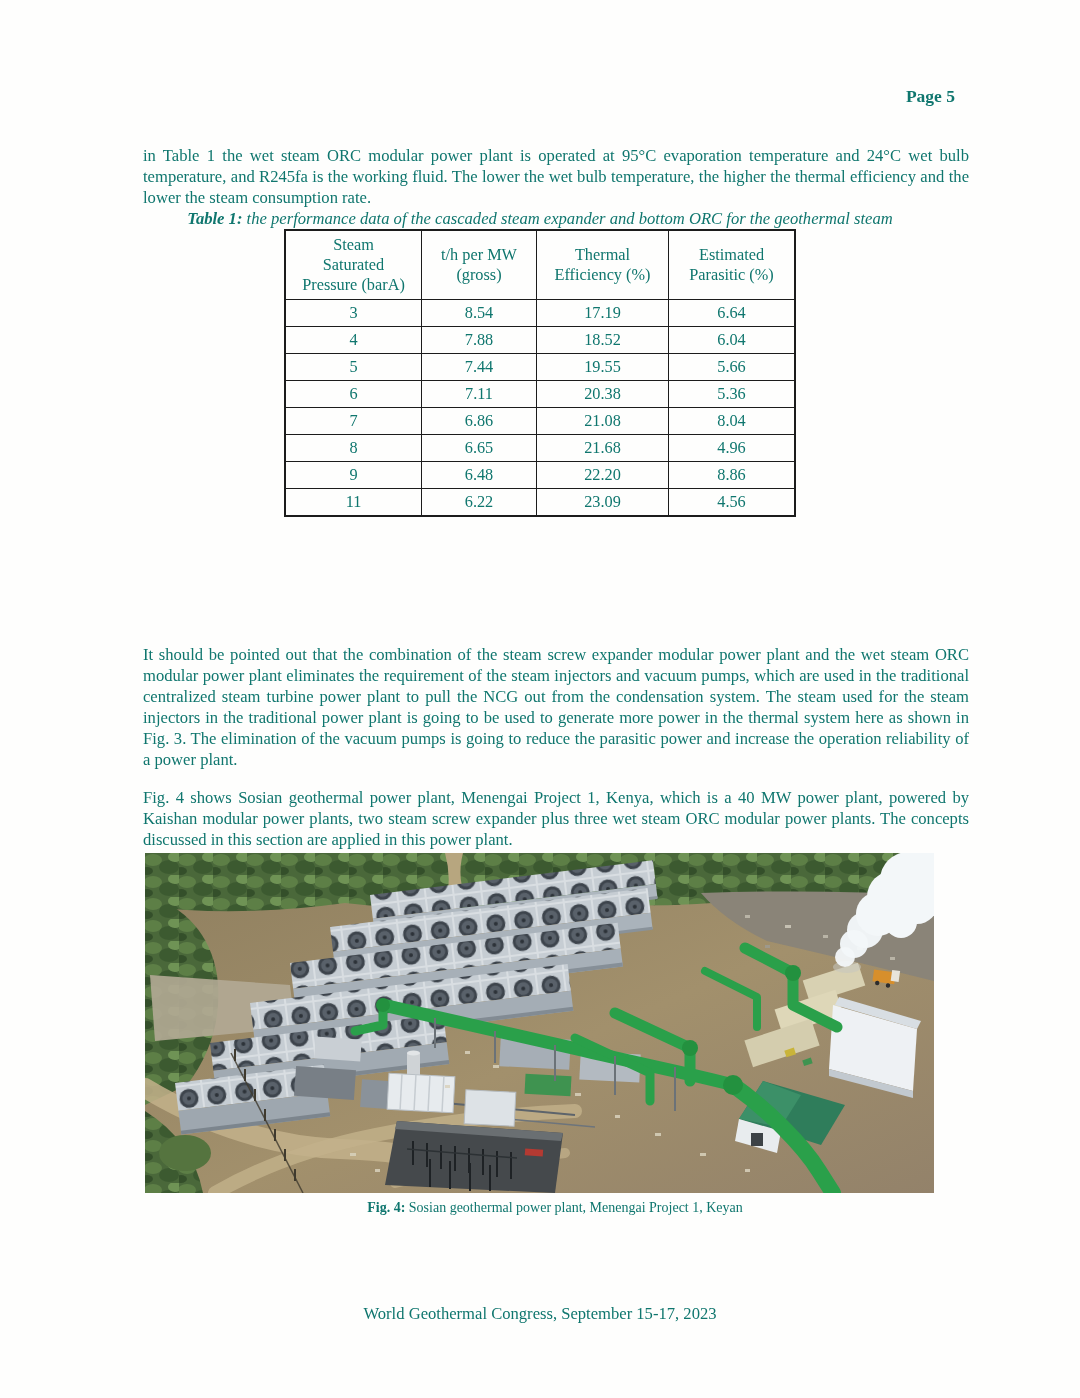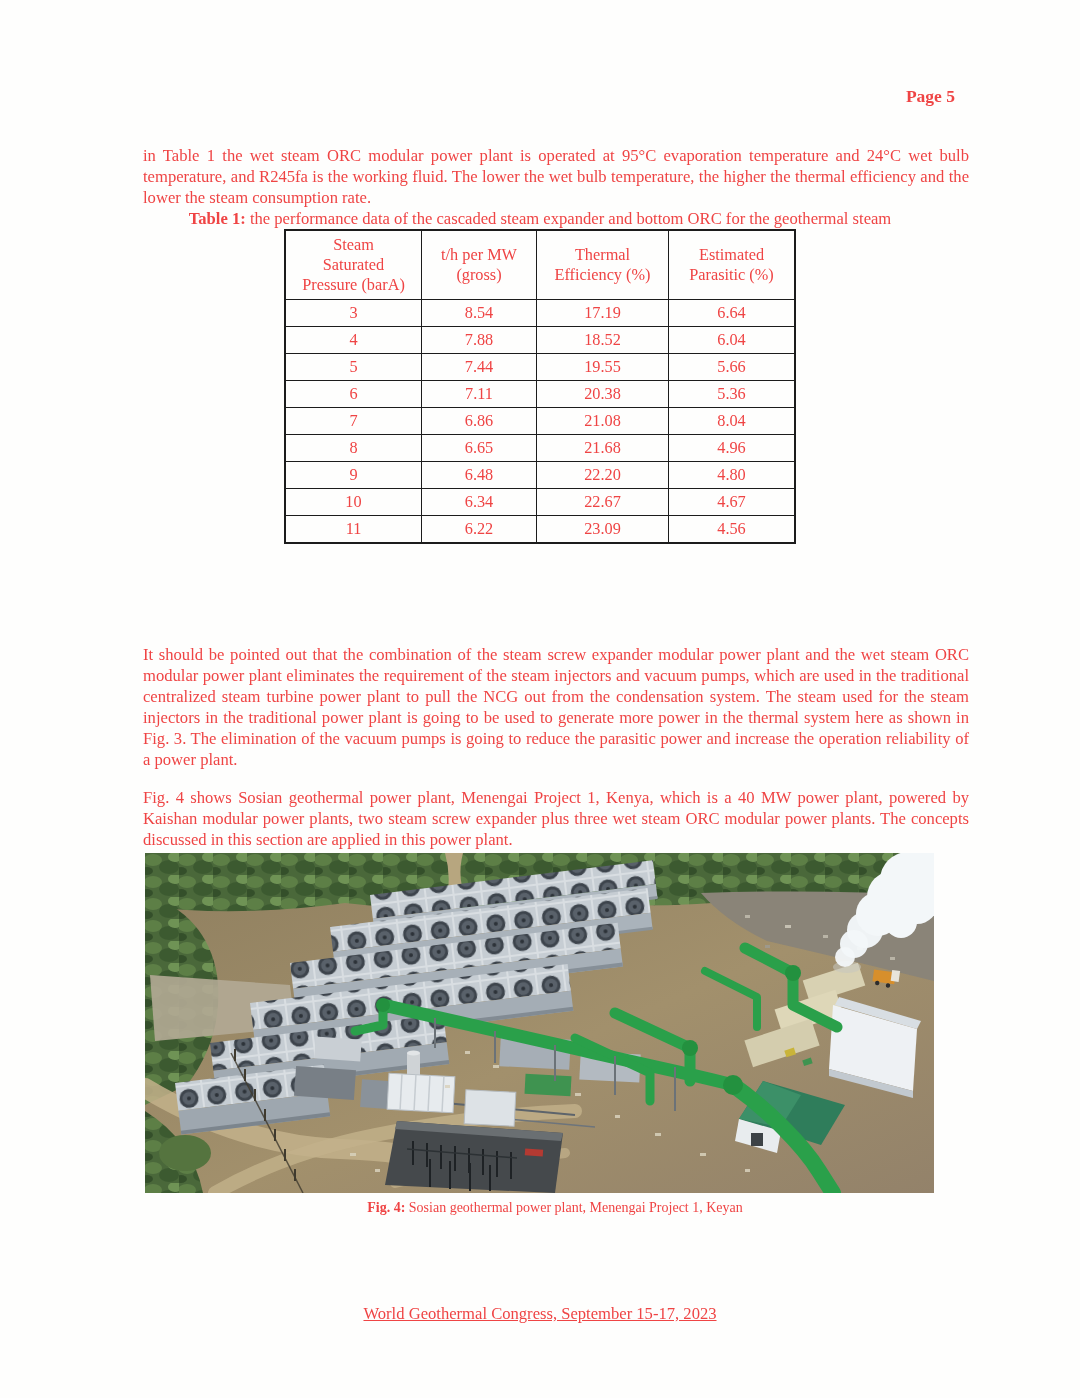--- a/index.html
+++ b/index.html
@@ -1,37 +1,37 @@
 <!DOCTYPE html>
 <html><head>
 <meta charset="utf-8">
 <style>
   html,body{margin:0;padding:0;background:#ffffff;}
   .page{
     position:relative;
     width:1080px;height:1398px;
     background:#fefefd;
     font-family:"Liberation Serif","DejaVu Serif",serif;
-    color:#ef4444;
+    color:#0f766e;
     overflow:hidden;
   }
   .page-number{
     position:absolute;top:86px;right:125px;
     font-weight:700;font-size:17.5px;
   }
   .body-text{
     position:absolute;left:127px;width:826px;margin:16px;
     font-size:16.6px;line-height:21px;text-align:justify;
   }
   .para1{top:129px;}
   .para2{top:628px;}
   .para3{top:771px;}
   .table-caption{
     position:absolute;top:209px;left:0;width:1080px;
-    text-align:center;font-size:16.6px;
+    text-align:center;font-size:16.6px;font-style:italic;
   }
   .table-caption b,.fig-caption b{font-weight:700;}
   table.data{
     position:absolute;top:229px;left:50%;transform:translateX(-50%);
     border-collapse:collapse;table-layout:fixed;width:489px;
     font-size:16.3px;
     border:2.5px solid #1c1c1c;
   }
   table.data th,table.data td{
     border:1.8px solid #1c1c1c;
@@ -48,21 +48,21 @@
     position:absolute;top:853px;left:145px;width:789px;height:340px;
     background:#9a8967;
   }
   .figure svg{display:block;}
   .fig-caption{
     position:absolute;top:1200px;left:15px;width:1080px;
     text-align:center;font-size:14px;
   }
   .footer{
     position:absolute;top:1304px;left:0;width:1080px;
-    text-align:center;font-size:16.6px;text-decoration:underline;
+    text-align:center;font-size:16.6px;
   }
 </style>
 </head>
 <body>
 
 <div class="page">
 
   <div class="page-number">Page 5</div>
 
   <p class="body-text para1">in Table 1 the wet steam ORC modular power plant is operated at 95°C evaporation temperature and 24°C wet bulb temperature, and R245fa is the working fluid. The lower the wet bulb temperature, the higher the thermal efficiency and the lower the steam consumption rate.</p>
@@ -119,27 +119,21 @@
         <tr>
           <td>8</td>
           <td>6.65</td>
           <td>21.68</td>
           <td>4.96</td>
         </tr>
         <tr>
           <td>9</td>
           <td>6.48</td>
           <td>22.20</td>
-          <td>4.80</td>
-        </tr>
-        <tr>
-          <td>10</td>
-          <td>6.34</td>
-          <td>22.67</td>
-          <td>4.67</td>
+          <td>8.86</td>
         </tr>
         <tr>
           <td>11</td>
           <td>6.22</td>
           <td>23.09</td>
           <td>4.56</td>
         </tr>
       </tbody>
   </table>
 

